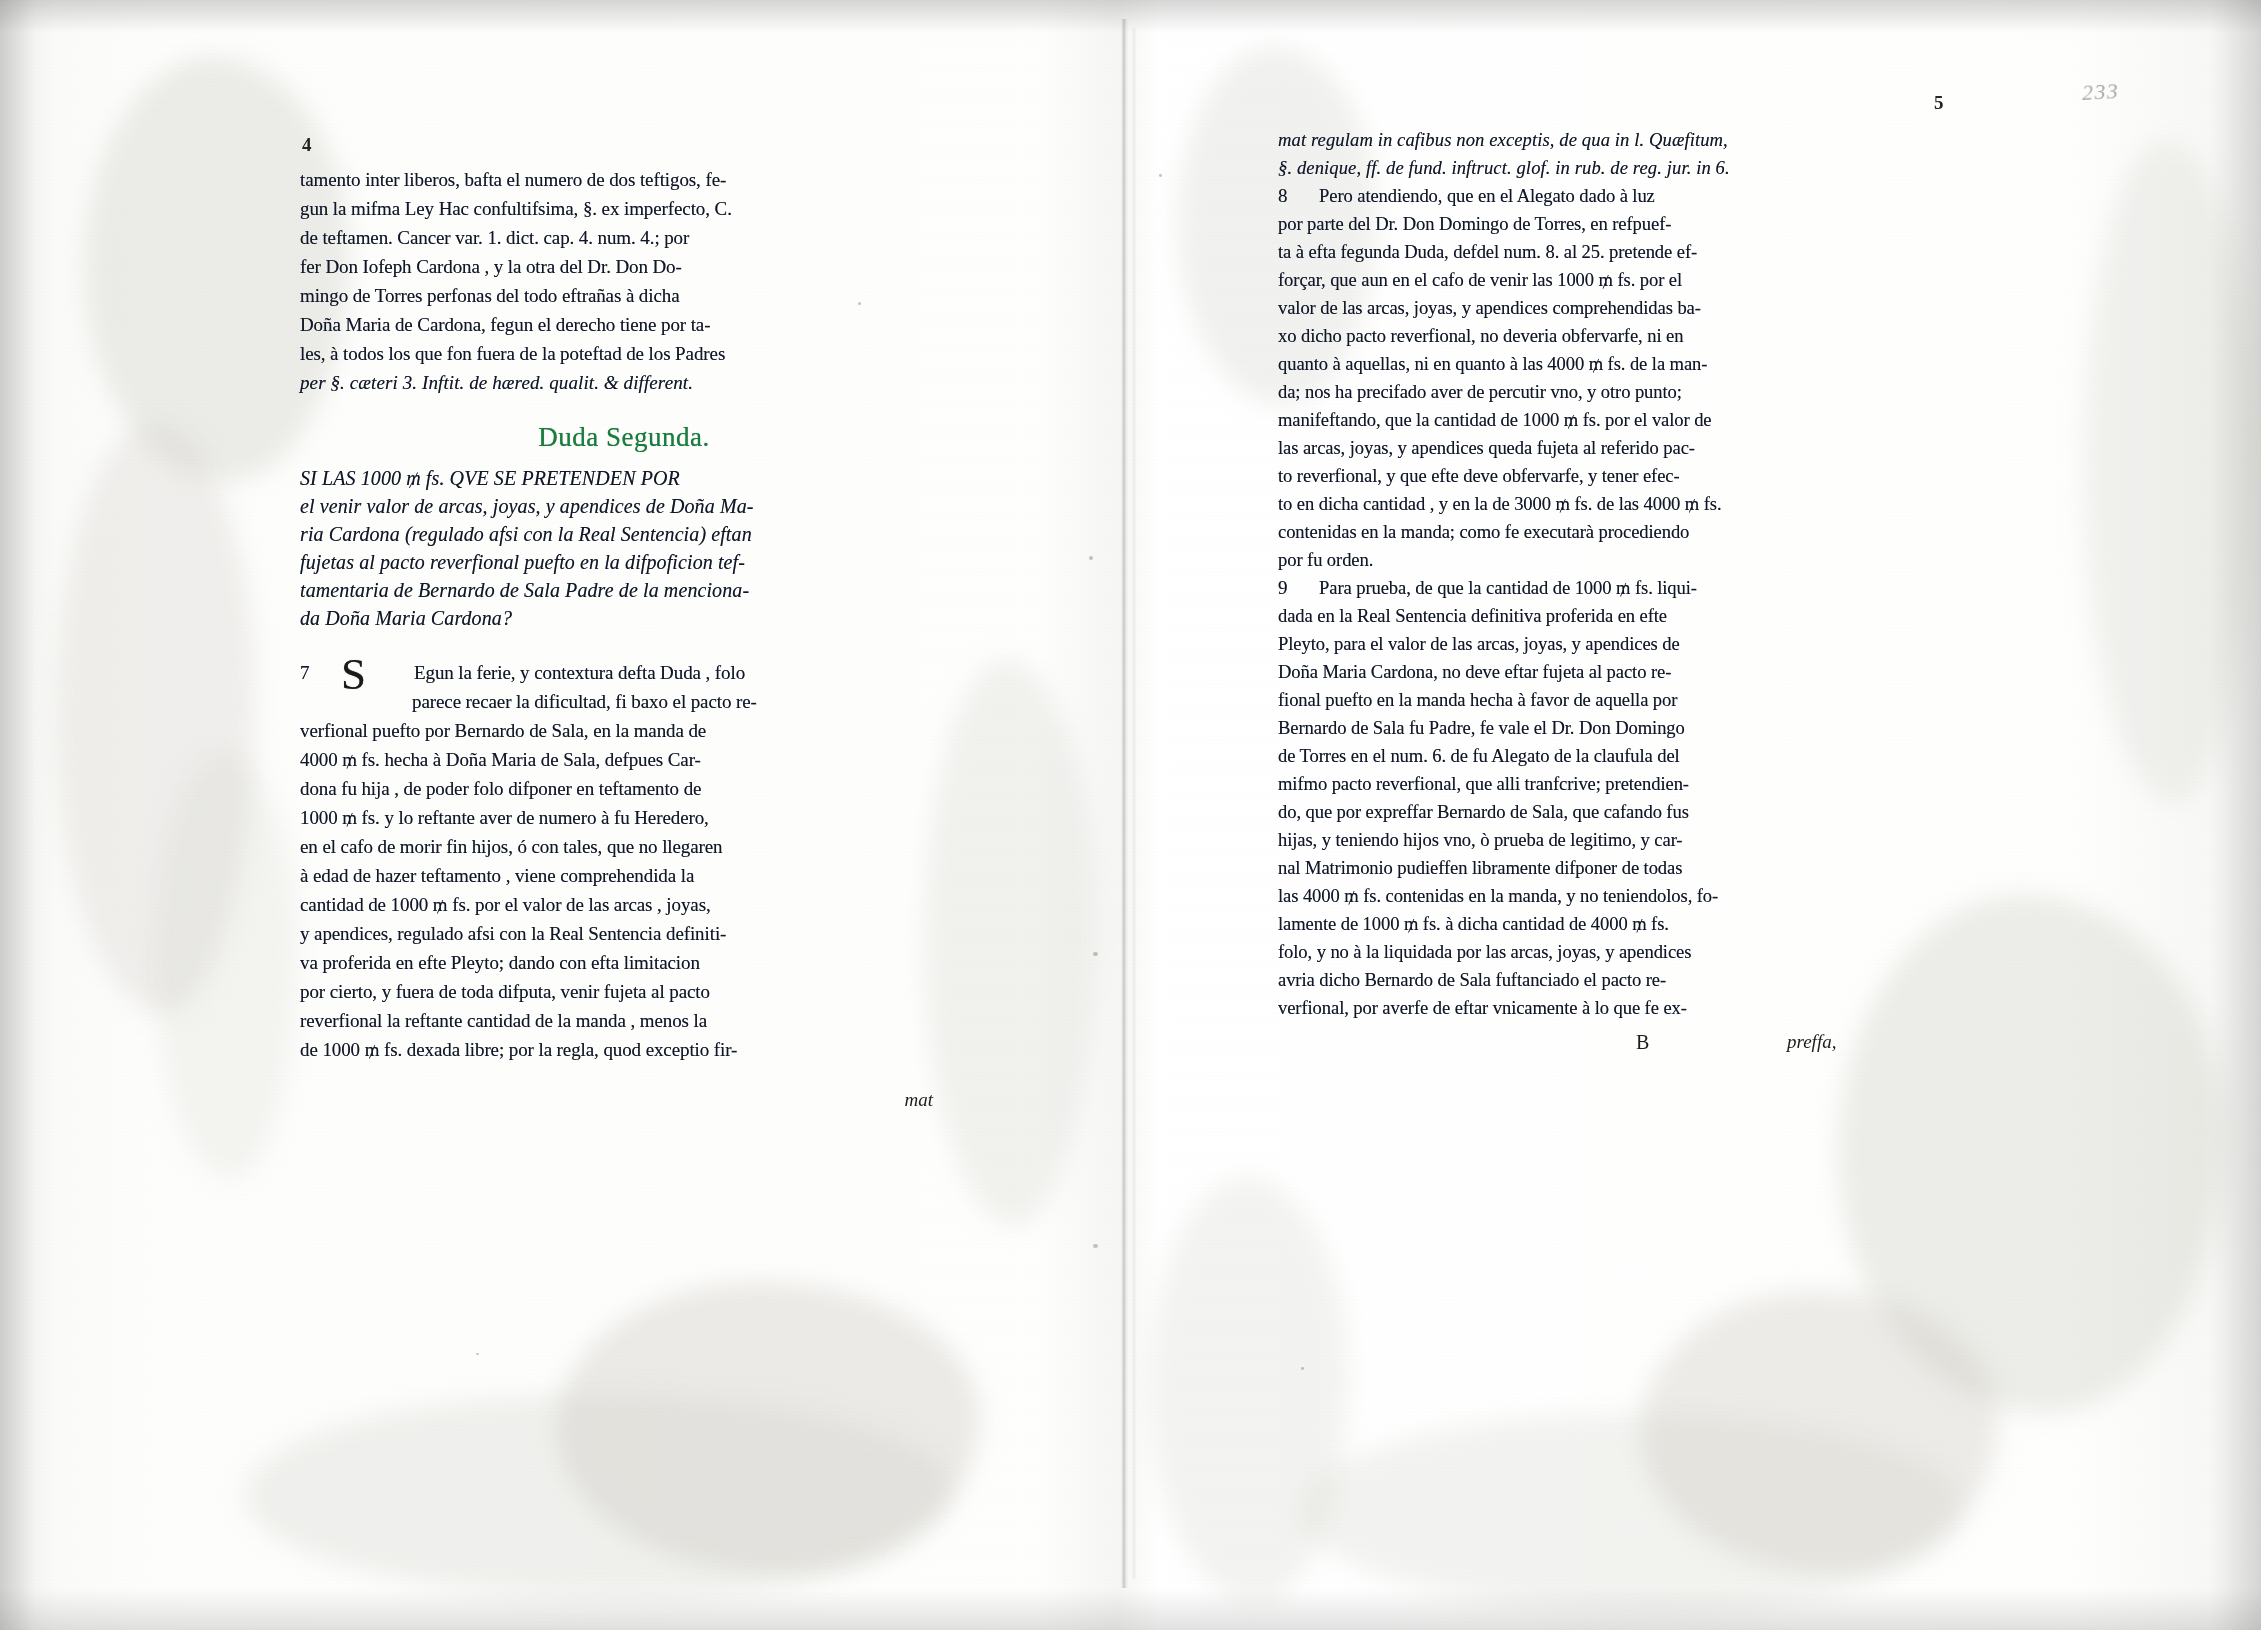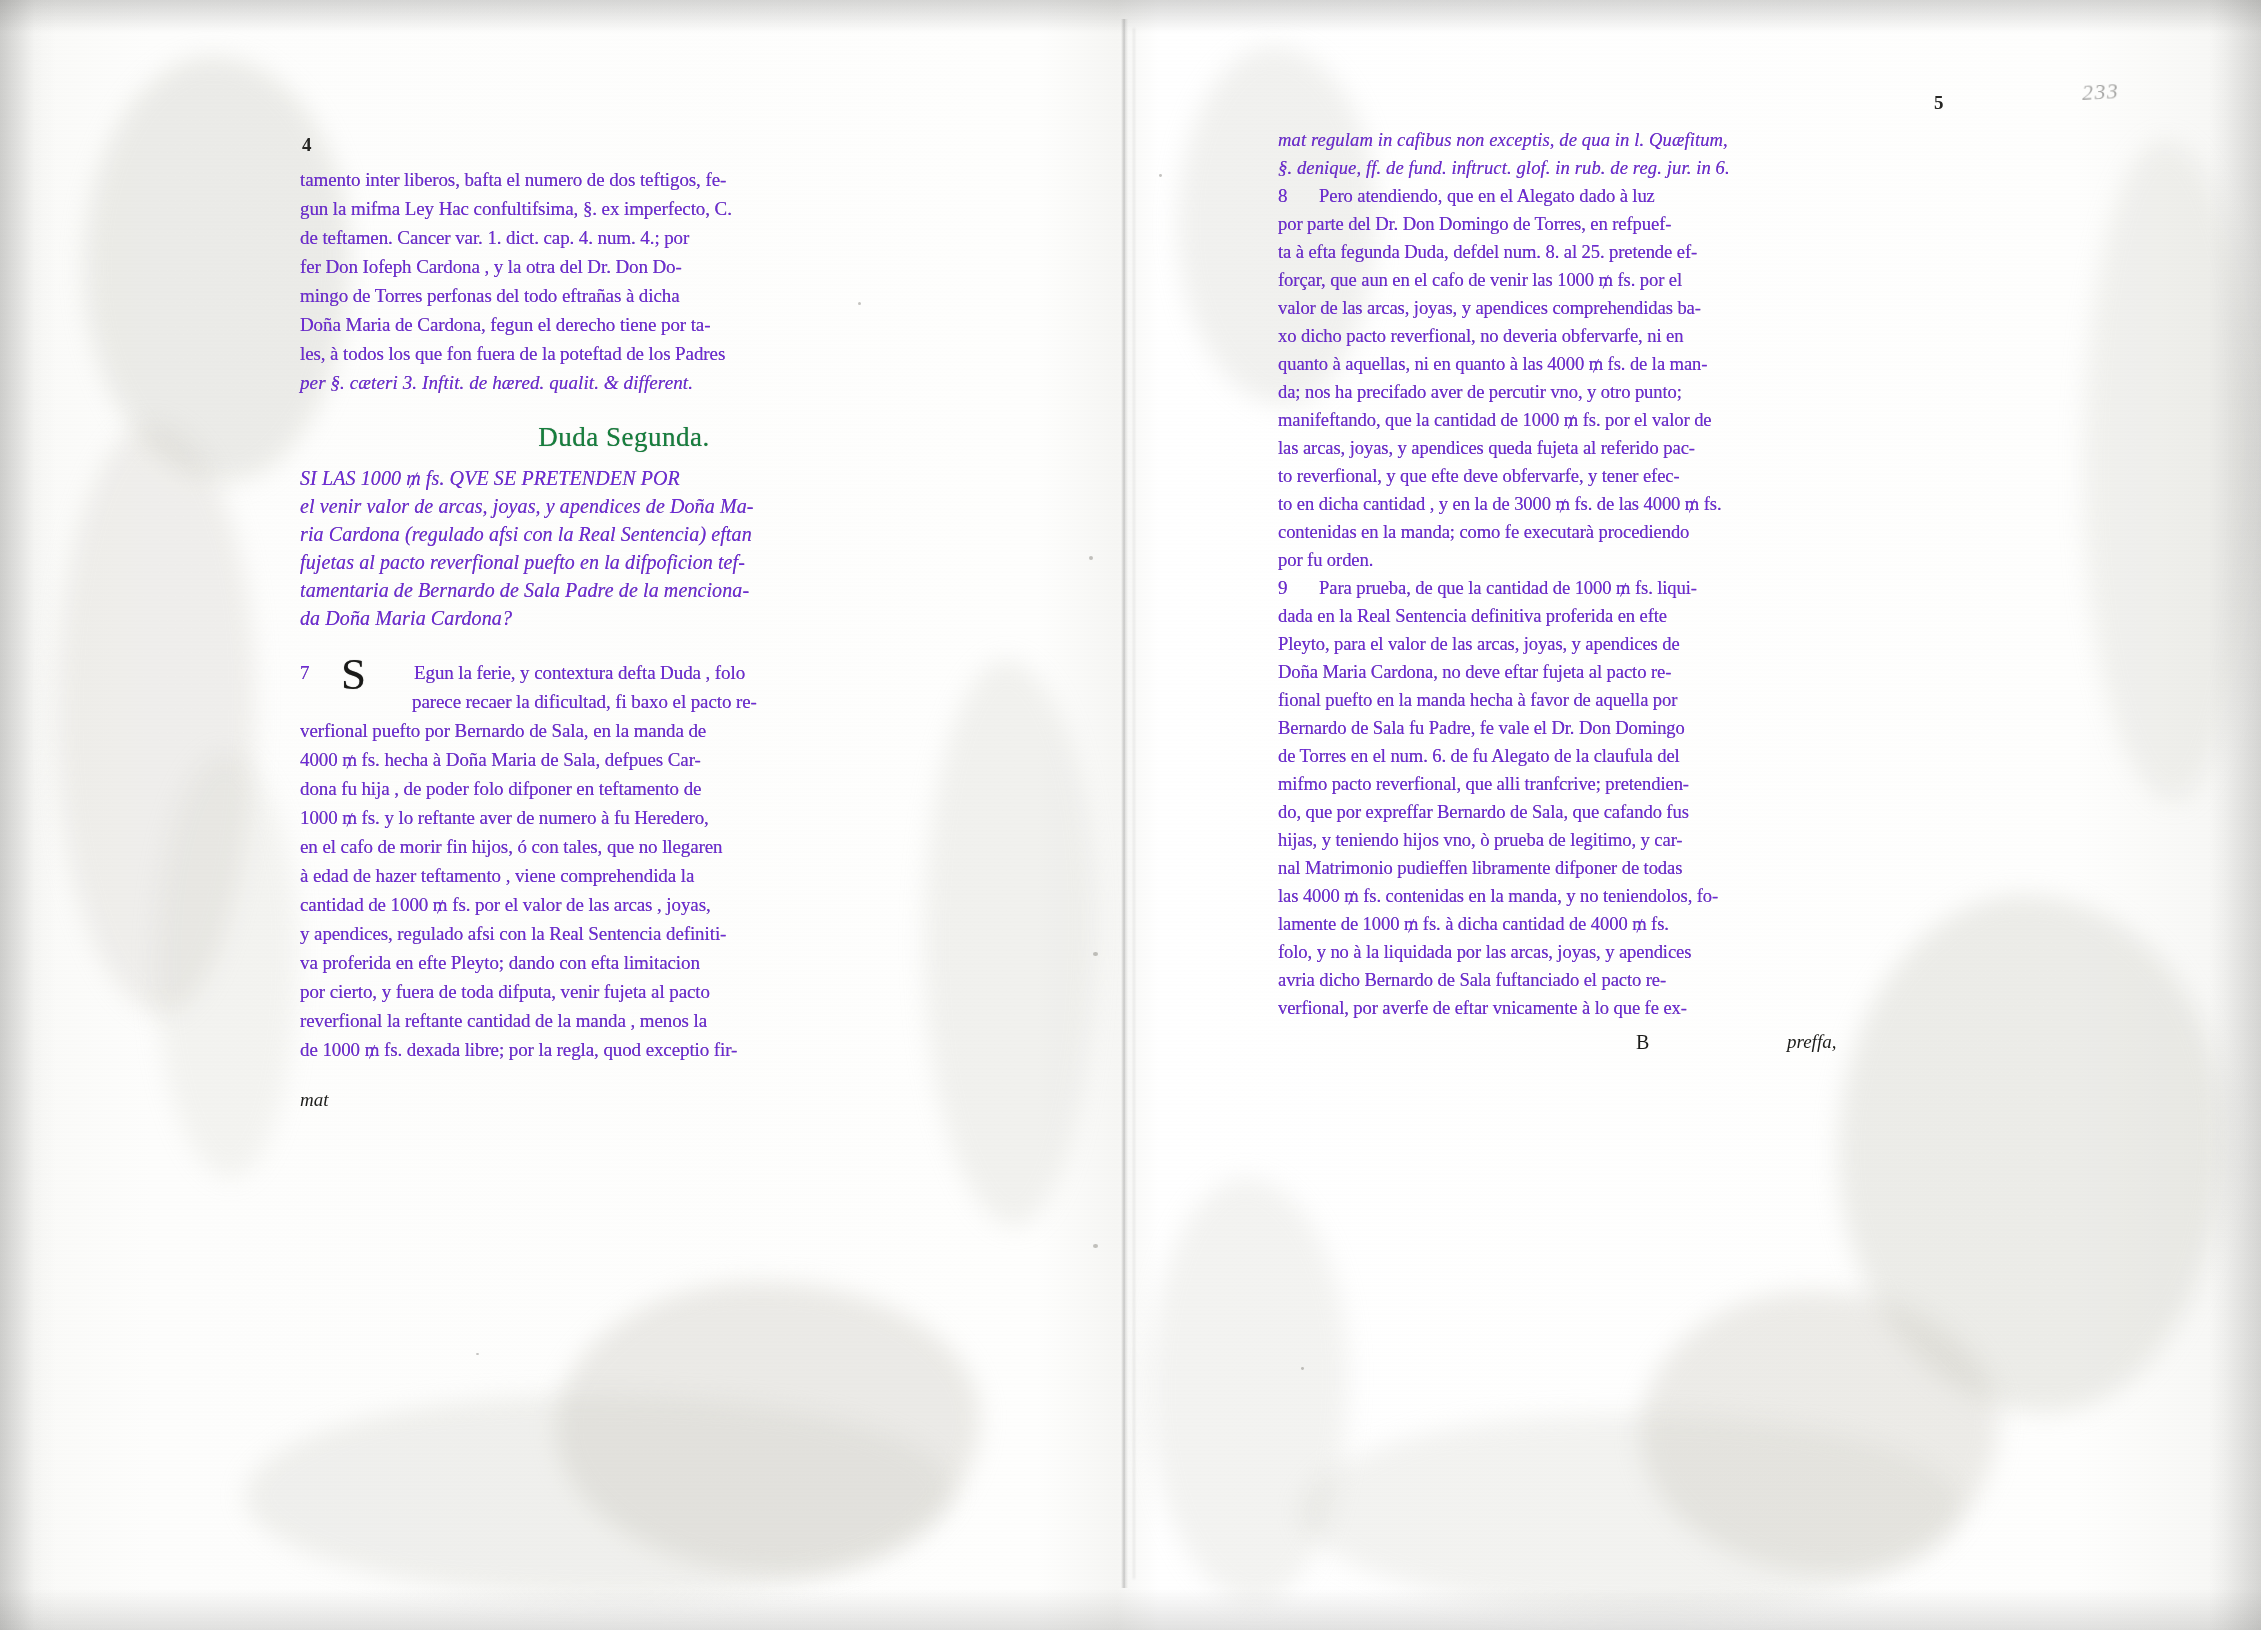--- a/index.html
+++ b/index.html
@@ -136,21 +136,21 @@
   }
   .tb-left  { left: 300px;  top: 165px;  width: 690px; }
   .tb-right { left: 1278px; top: 126px;  width: 674px; }
 
   .ln {
     display: block;
     white-space: nowrap;
     font-size: 19px;
     line-height: 29px;
     letter-spacing: -0.1px;
-    color: #6d28d9;
+    color: #0f172a;
     text-shadow: 0 0 0.5px rgba(40,40,38,0.55);
   }
   .tb-right .ln { font-size: 18.6px; line-height: 28px; }
 
   .ln i, .it {
     font-style: italic;
     letter-spacing: 0.1px;
   }
 
   
@@ -192,20 +192,21 @@
     line-height: 45px;
     font-family: "Liberation Serif", "DejaVu Serif", serif;
     color: #1a1a18;
     text-shadow: 0 0 0.8px rgba(35,35,33,0.6);
   }
   .after-cap { padding-left: 73px; display:inline-block; }
   .after-cap2 { padding-left: 112px; display:inline-block; }
 
   .catchword {
     display: block;
+    text-align: right;
     font-style: italic;
     font-size: 19px;
     line-height: 28px;
     padding-top: 22px;
     padding-right: 57px;
   }
   .sig-line {
     display: block;
     position: relative;
     height: 31px;

